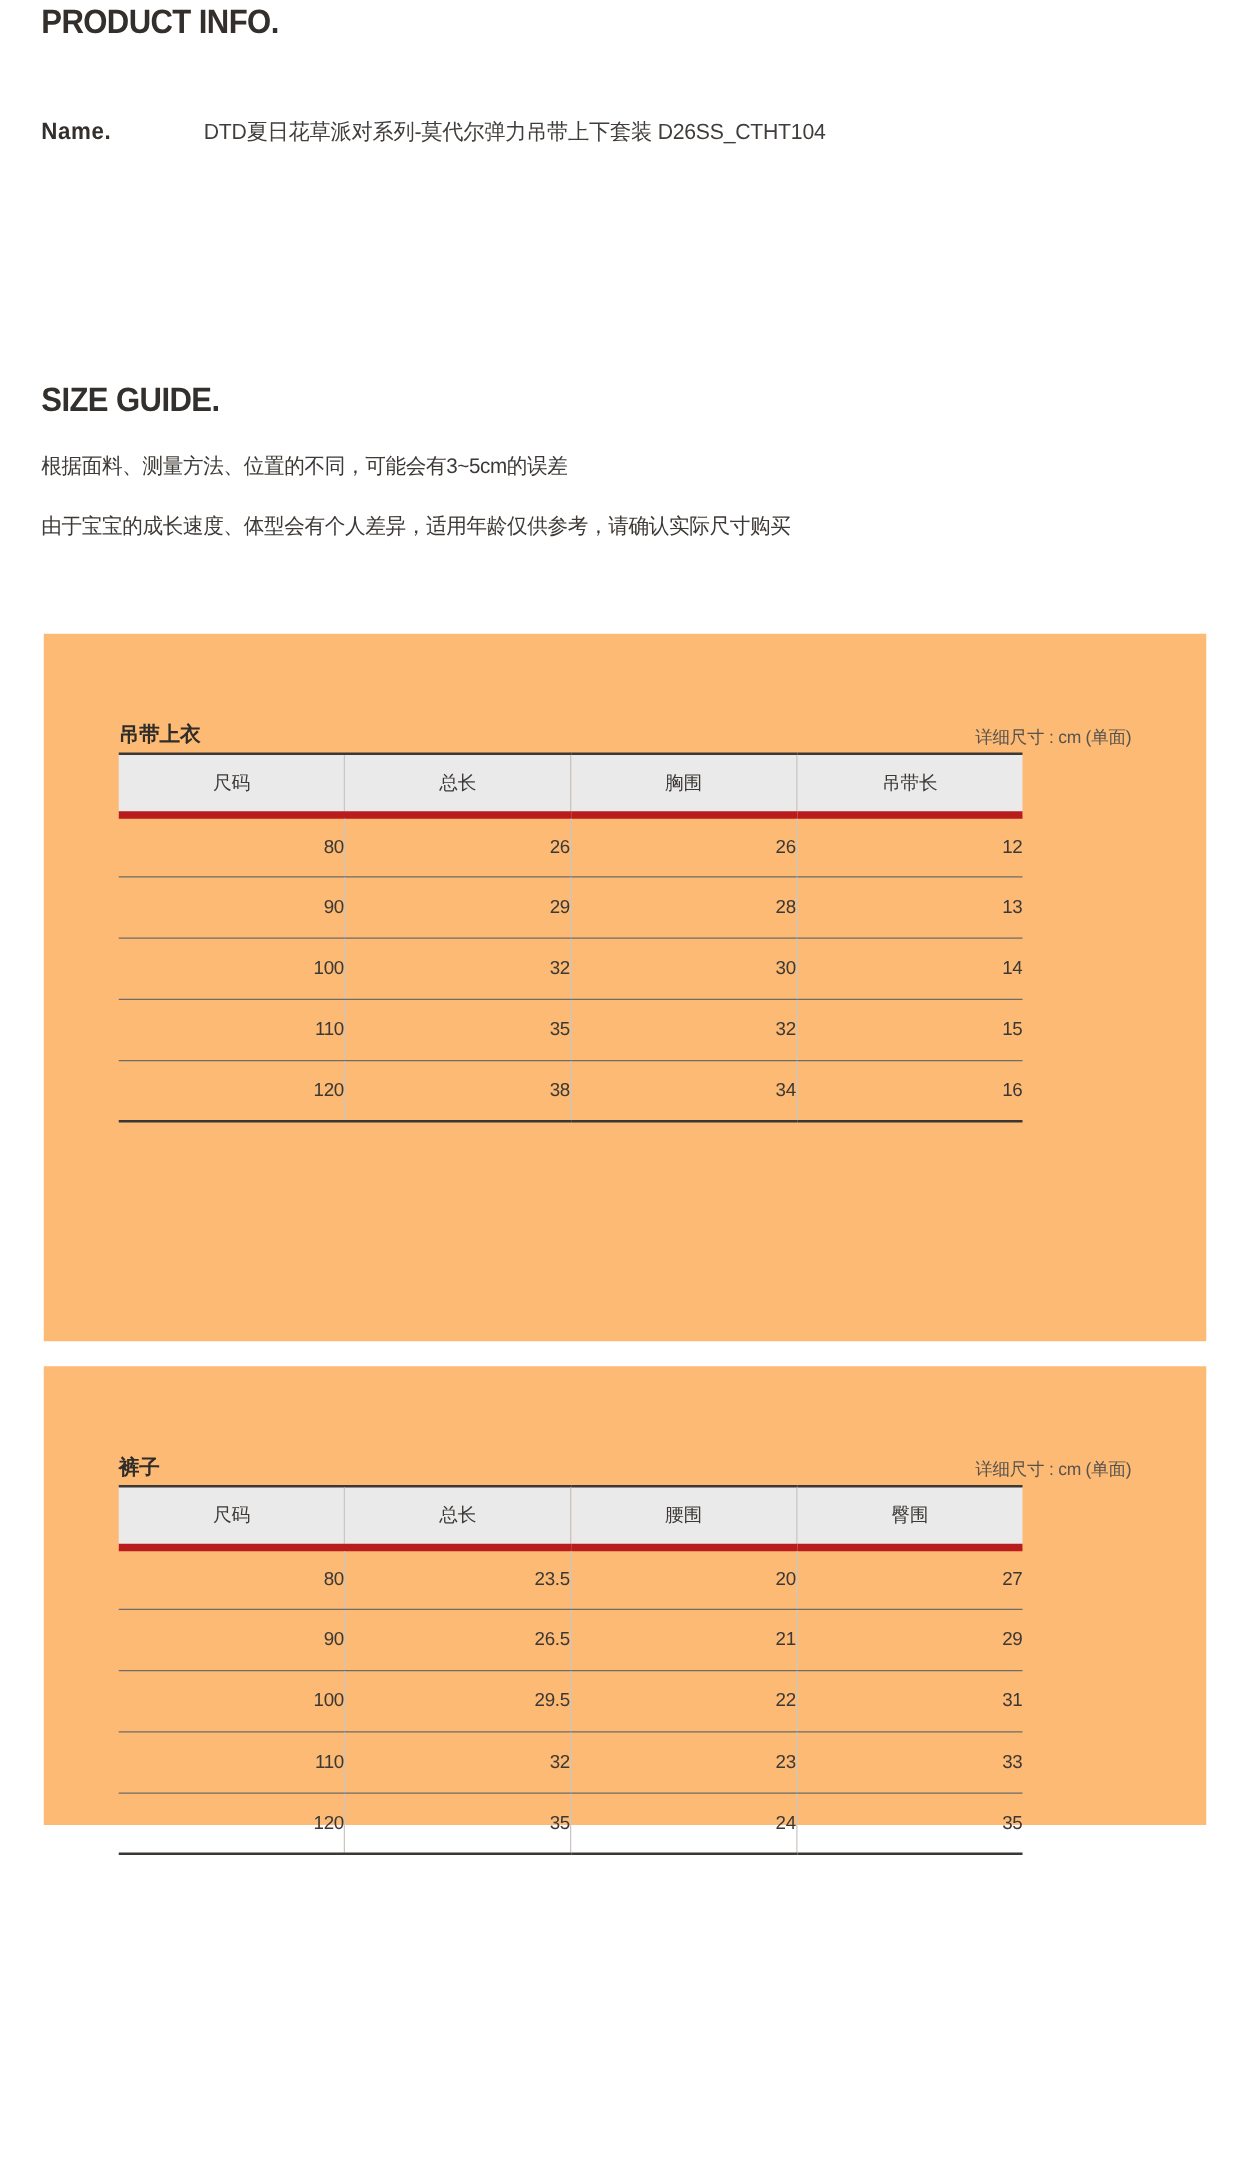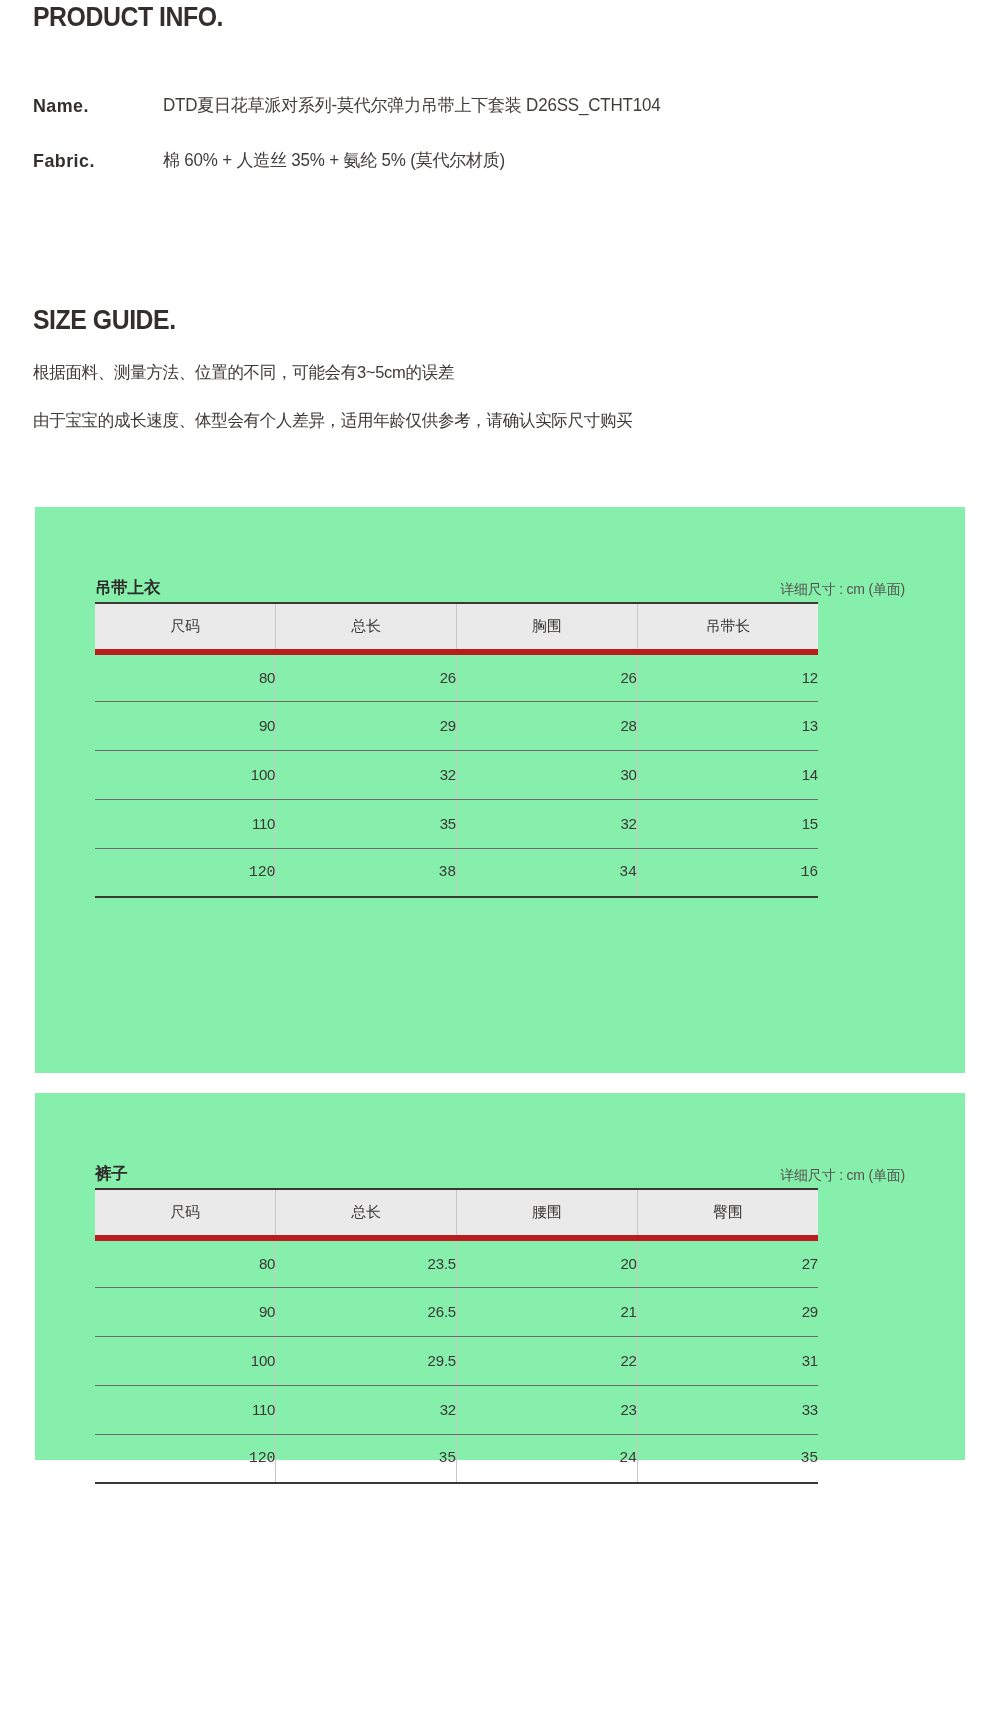--- a/index.html
+++ b/index.html
@@ -91,21 +91,21 @@
     height: 48px;
     transform: scaleX(0.97);
     transform-origin: left center;
   }
 
   
   .panel {
     position: absolute;
     left: 35px;
     width: 930px;
-    background: #86efac;
+    background: #fdba74;
   }
 
   #panel-top    { top: 507px;  height: 566px; }
   #panel-bottom { top: 1093px; height: 367px; }
 
   .panel-heading {
     position: absolute;
     left: 60px;
     right: 60px;
     top: 58px;
@@ -161,39 +161,34 @@
   .size-table tbody td {
     height: 49px;
     border-bottom: 1px solid #6e6b68;
     border-right: 1px solid #c9c7c5;
     text-align: right;
   }
   .size-table tbody td:last-child { border-right: none; }
 
   .size-table tbody tr:last-child td {
     border-bottom: 2px solid #3a3735;
-    font-family: Liberation Mono, monospace;
   }
 </style>
 </head>
 <body>
 
 <h1 class="section-title" id="product-info-title">PRODUCT INFO.</h1>
 
 <div class="info-list">
 
   <div class="info-row">
     <span class="info-label">Name.</span>
     <span class="info-value">DTD夏日花草派对系列-莫代尔弹力吊带上下套装 D26SS_CTHT104</span>
   </div>
 
-  <div class="info-row">
-    <span class="info-label">Fabric.</span>
-    <span class="info-value">棉 60% + 人造丝 35% + 氨纶 5% (莫代尔材质)</span>
-  </div>
 
 
 </div>
 
 <h1 class="section-title" id="size-guide-title">SIZE GUIDE.</h1>
 
 <div class="notices">
   <p class="notice-line">根据面料、测量方法、位置的不同，可能会有3~5cm的误差</p>
   <p class="notice-line">由于宝宝的成长速度、体型会有个人差异，适用年龄仅供参考，请确认实际尺寸购买</p>
 </div>

